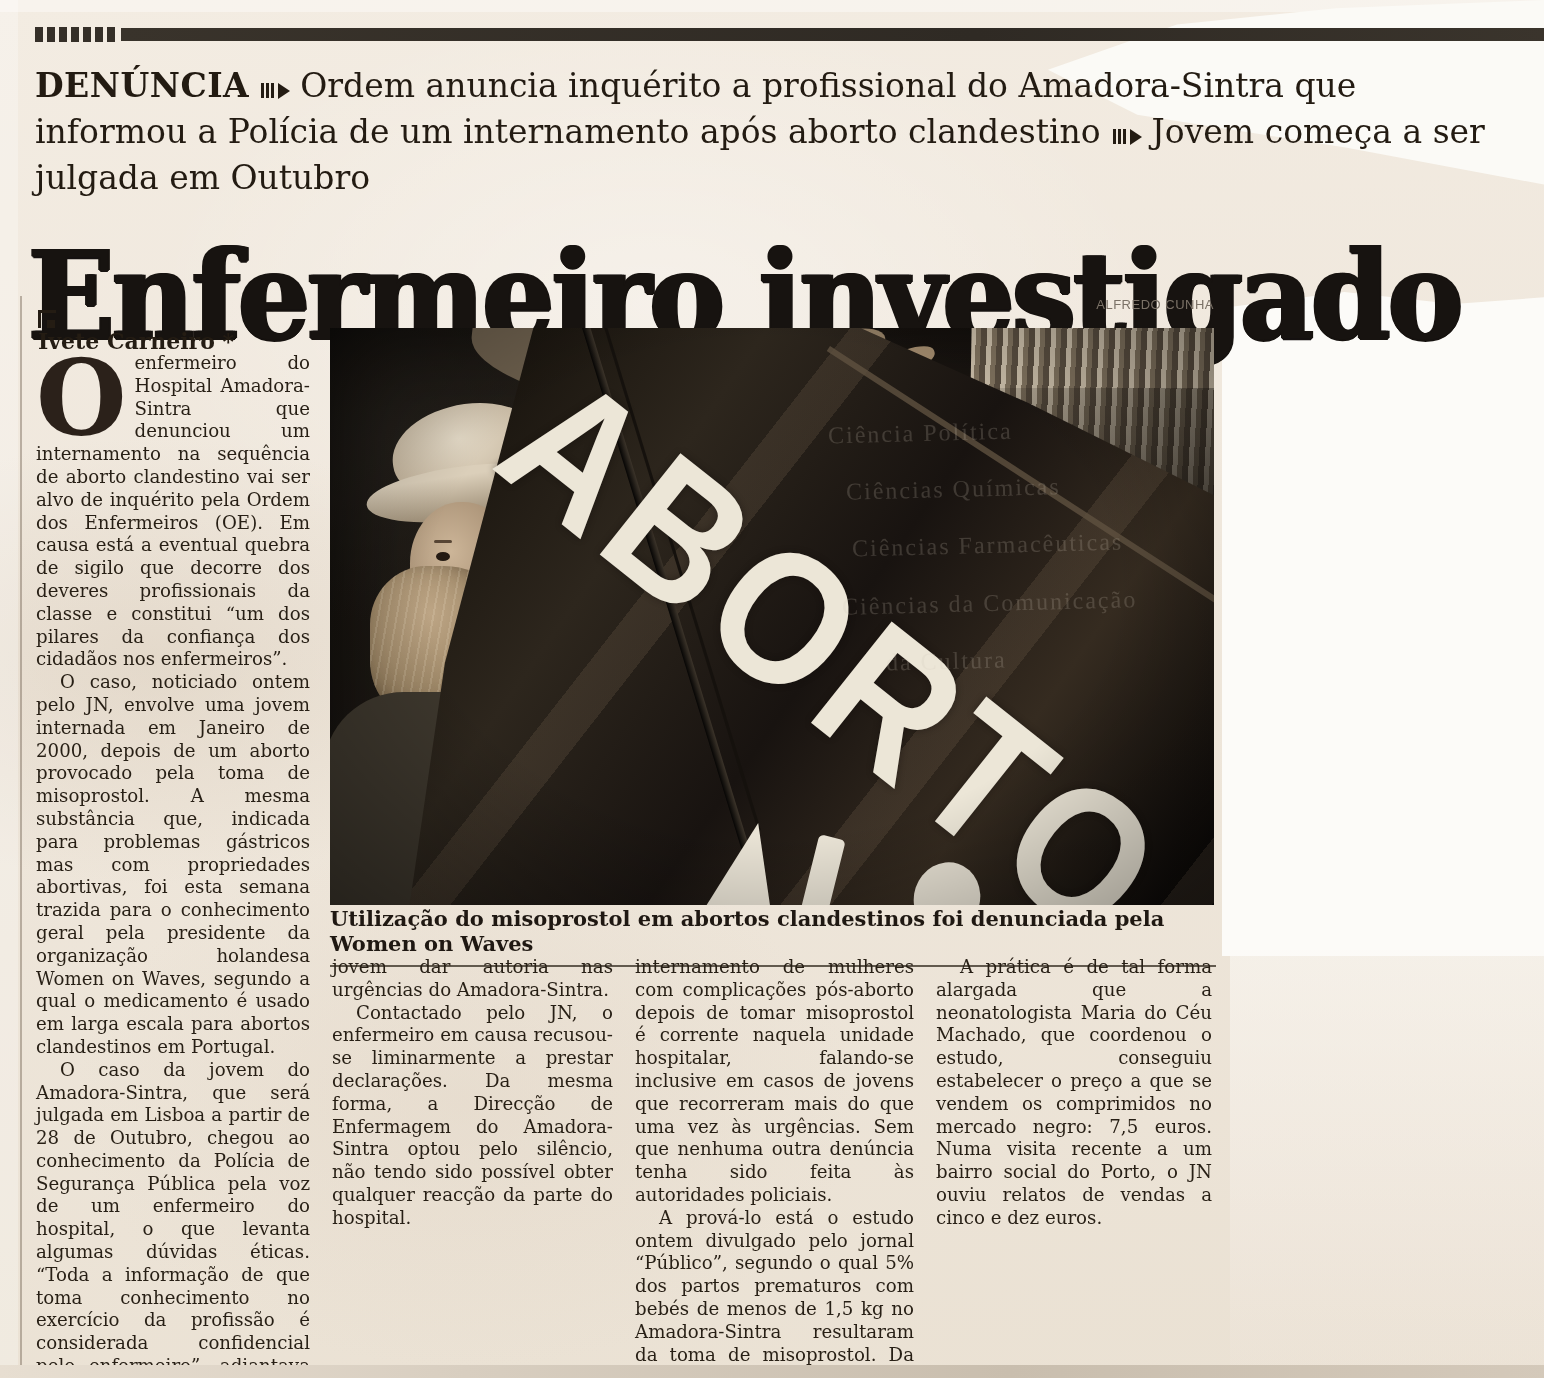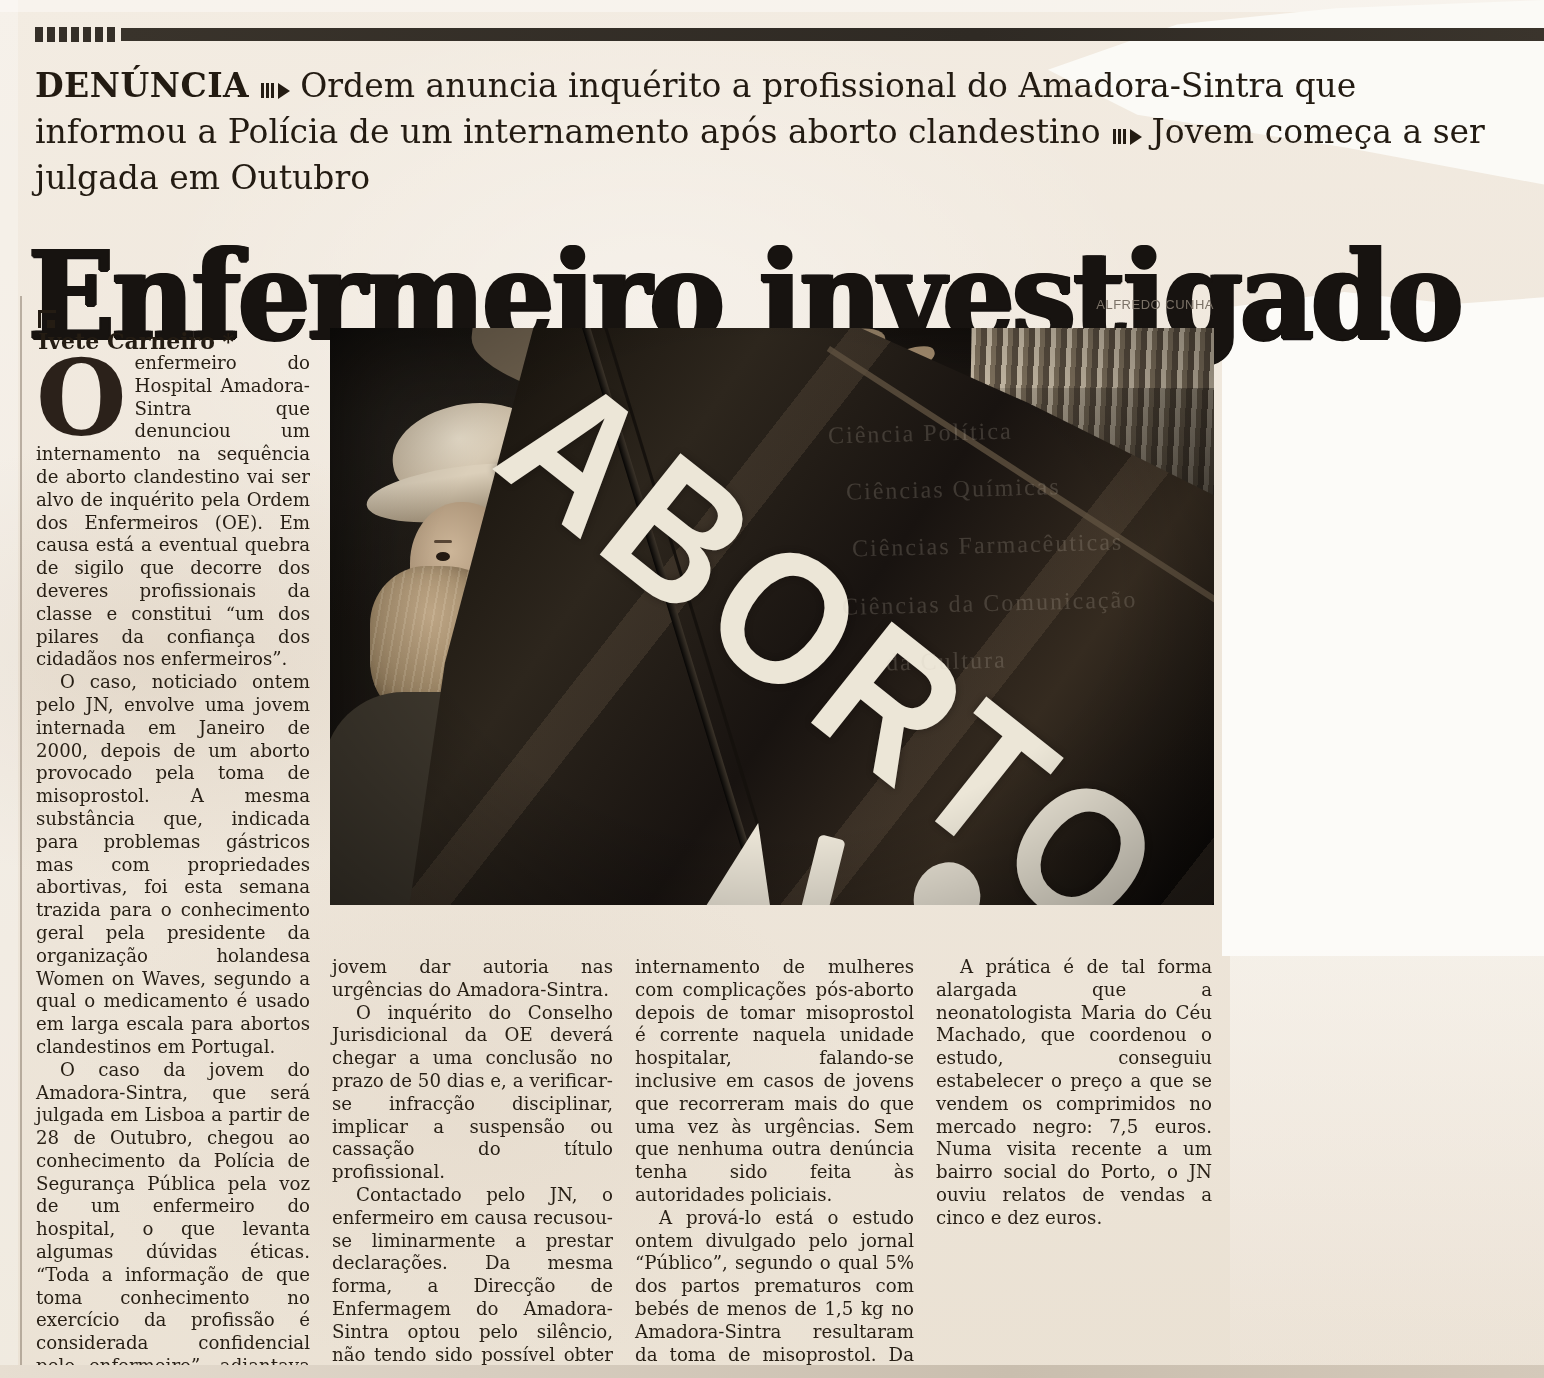--- a/index.html
+++ b/index.html
@@ -210,30 +210,30 @@
     <div class="ph-partial ph-p3"></div>
 
     <div class="ghost g1">Ciência Política</div>
     <div class="ghost g2">Ciências Químicas</div>
     <div class="ghost g3">Ciências Farmacêuticas</div>
     <div class="ghost g4">Ciências da Comunicação</div>
     <div class="ghost g5">da Cultura</div>
     <div class="ph-vignette"></div>
   </div>
 
+  <div class="caption">Utilização do misoprostol em abortos clandestinos foi denunciada pela Women on Waves</div>
 
   <div class="col col1">
     <p class="first"><span class="dropcap">O</span><span>enfermeiro do Hospital Amadora-Sintra que denunciou um internamento na sequência de aborto clandestino vai ser alvo de inquérito pela Ordem dos Enfermeiros (OE). Em causa está a eventual quebra de sigilo que decorre dos deveres profissionais da classe e constitui “um dos pilares da confiança dos cidadãos nos enfermeiros”.</span></p>
     <p>O caso, noticiado ontem pelo JN, envolve uma jovem internada em Janeiro de 2000, depois de um aborto provocado pela toma de misoprostol. A mesma substância que, indicada para problemas gástricos mas com propriedades abortivas, foi esta semana trazida para o conhecimento geral pela presidente da organização holandesa Women on Waves, segundo a qual o medicamento é usado em larga escala para abortos clandestinos em Portugal.</p>
     <p>O caso da jovem do Amadora-Sintra, que será julgada em Lisboa a partir de 28 de Outubro, chegou ao conhecimento da Polícia de Segurança Pública pela voz de um enfermeiro do hospital, o que levanta algumas dúvidas éticas. “Toda a informação de que toma conhecimento no exercício da profissão é considerada confidencial pelo enfermeiro”, adiantava ontem a OE. E embora “como outros deveres”, o sigilo não seja “absoluto”, só poderá ser quebrado “depois de aconselhamento deontológico e jurídico”. Ora a denúncia em causa ocorreu pouco depois da</p>
   </div>
 
   <div class="col col2">
     <p class="first">jovem dar autoria nas urgências do Amadora-Sintra.</p>
-    <p>O inquérito do Conselho Jurisdicional da OE deverá chegar a uma conclusão no prazo de 50 dias e, a verificar-se infracção disciplinar, implicar a suspensão ou cassação do título profissional.</p>
     <p>Contactado pelo JN, o enfermeiro em causa recusou-se liminarmente a prestar declarações. Da mesma forma, a Direcção de Enfermagem do Amadora-Sintra optou pelo silêncio, não tendo sido possível obter qualquer reacção da parte do hospital.</p>
 
   </div>
 
   <div class="col col3">
     <p class="first">internamento de mulheres com complicações pós-aborto depois de tomar misoprostol é corrente naquela unidade hospitalar, falando-se inclusive em casos de jovens que recorreram mais do que uma vez às urgências. Sem que nenhuma outra denúncia tenha sido feita às autoridades policiais.</p>
     <p>A prová-lo está o estudo ontem divulgado pelo jornal “Público”, segundo o qual 5% dos partos prematuros com bebés de menos de 1,5 kg no Amadora-Sintra resultaram da toma de misoprostol. Da autoria da pediatra Manuela Escumalha, a investigação adianta que não são raros os casos em</p>
   </div>
 
   <div class="col col4">

